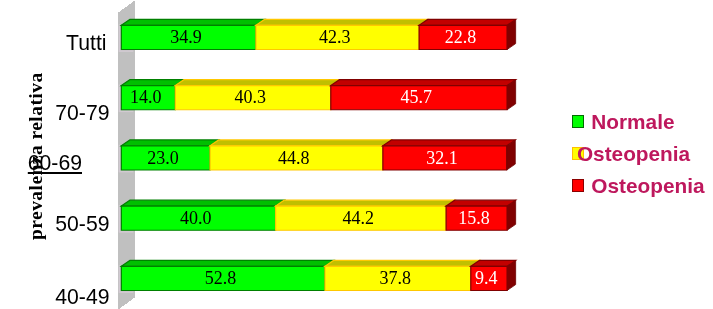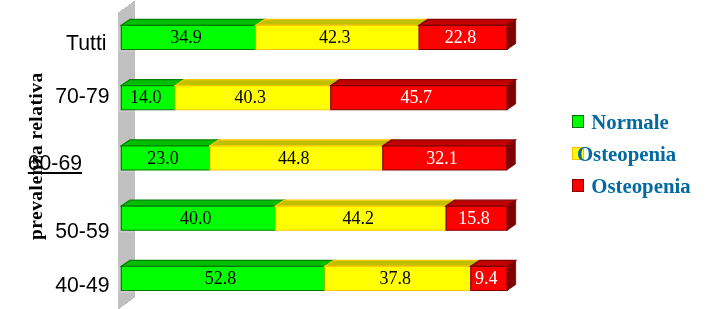--- a/index.html
+++ b/index.html
@@ -8,37 +8,37 @@
        -webkit-font-smoothing:antialiased;}
   #chart{position:relative;width:713px;height:309px;background:#ffffff;}
   #plot-svg{position:absolute;left:0;top:0;display:block;}
   .cat-label{position:absolute;font-family:"Liberation Sans",sans-serif;font-size:21.2px;
              line-height:21.2px;color:#000;text-align:center;white-space:nowrap;}
   #axis-title{position:absolute;font-family:"Liberation Serif",serif;font-weight:bold;
               font-size:19.5px;line-height:19.5px;letter-spacing:0.45px;color:#000;
               transform-origin:0 0;white-space:nowrap;}
   .legend-item{position:absolute;}
   .legend-swatch{position:absolute;left:0;width:12.6px;height:12.7px;box-sizing:border-box;}
-  .legend-text{position:absolute;font-family:Liberation Serif, serif;font-weight:bold;
-               font-size:20.8px;line-height:20.8px;color:#0369a1;white-space:nowrap;}
+  .legend-text{position:absolute;font-family:Liberation Sans, sans-serif;font-weight:bold;
+               font-size:20.8px;line-height:20.8px;color:#be185d;white-space:nowrap;}
   .bar-value{font-family:"Liberation Serif",serif;font-size:18.0px;}
 </style>
 </head>
 <body>
 
 <div id="chart">
 
   <div id="axis-title" style="left: 26px; top: 240px; transform: rotate(-90deg);">prevalenza relativa</div>
 
   <div id="cat-labels">
       <div class="cat-label" style="right: 606.5px; top: 31.5px;">Tutti</div>
-      <div class="cat-label" style="right: 603.5px; top: 85px;">70-79</div>
+      <div class="cat-label" style="right: 603.5px; top: 102px;">70-79</div>
       <div class="cat-label" style="right: 631px; top: 152px; text-decoration: underline;">60-69</div>
-      <div class="cat-label" style="right: 603.5px; top: 220px;">50-59</div>
-      <div class="cat-label" style="right: 603.5px; top: 274px;">40-49</div>
+      <div class="cat-label" style="right: 603.5px; top: 213px;">50-59</div>
+      <div class="cat-label" style="right: 603.5px; top: 286px;">40-49</div>
     </div>
 
   <div id="plot-area">
       <svg id="plot-svg" width="713" height="309" viewBox="0 0 713 309">
         <defs></defs>
         <polygon points="117.5,13.2 135.3,0 135.3,297 117.5,310.2" fill="#c0c0c0" shape-rendering="crispEdges"></polygon>
         <line x1="119.64999999999999" y1="24.3" x2="119.64999999999999" y2="51.7" stroke="#d2cad2" stroke-width="1.9"></line>
         <line x1="118.94999999999999" y1="51.1" x2="133.3" y2="51.1" stroke="#d2cad2" stroke-width="1.5"></line>
         <line x1="119.64999999999999" y1="84.55" x2="119.64999999999999" y2="111.95" stroke="#d2cad2" stroke-width="1.9"></line>
         <line x1="118.94999999999999" y1="111.35" x2="133.3" y2="111.35" stroke="#d2cad2" stroke-width="1.5"></line>

